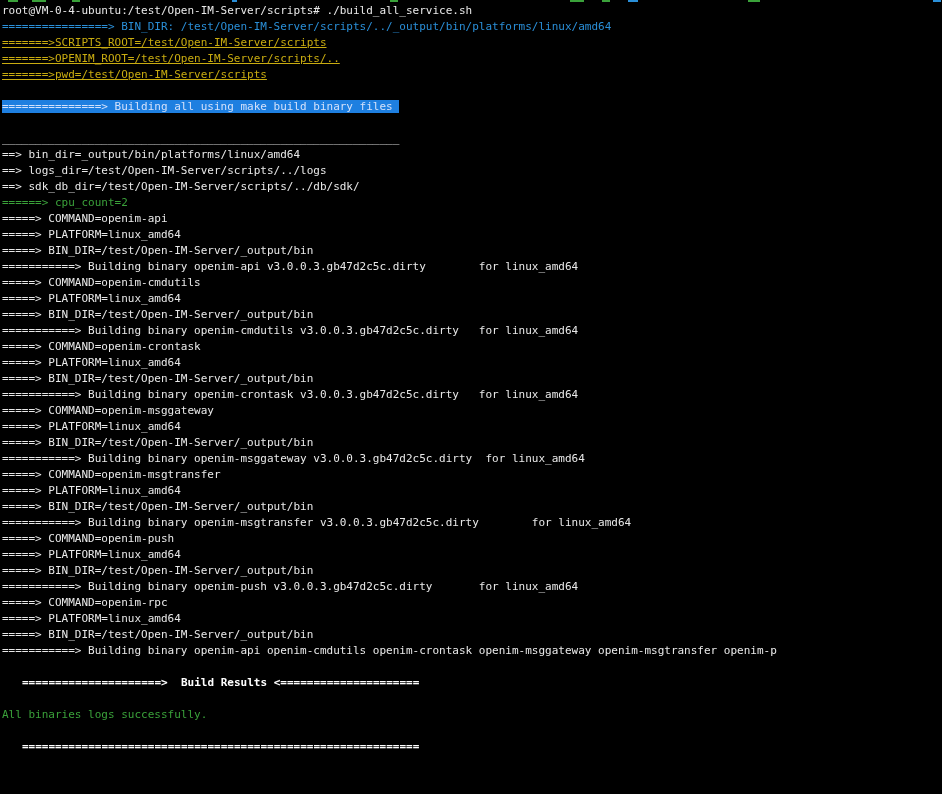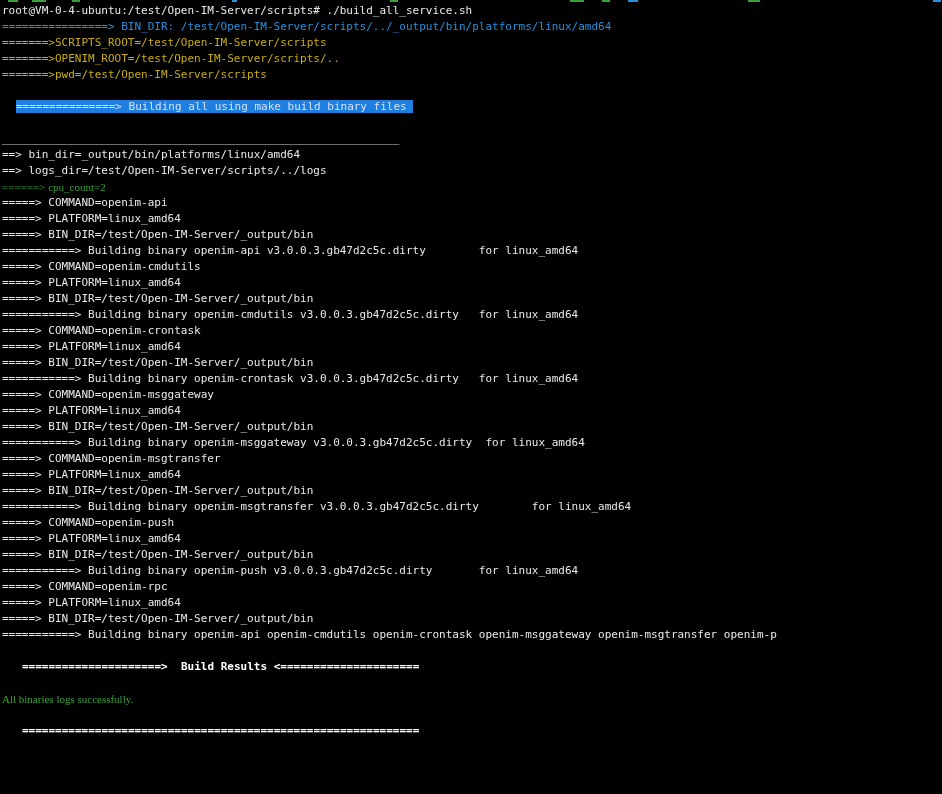--- a/index.html
+++ b/index.html
@@ -24,27 +24,26 @@
     cursor: text;
   }
   .line {
     height: 16px;
     line-height: 16px;
     white-space: pre;
     color: var(--fg);
     overflow: hidden;
   }
   .c-blue   { color: var(--blue); }
-  .c-yellow { color: var(--yellow); }
-  .c-green  { color: var(--green); font-family: Liberation Serif, serif; }
+  .c-yellow { color: var(--yellow); text-decoration: underline; }
+  .c-green  { color: var(--green); }
   .bold     { font-weight: bold; color: var(--bold-white); margin-left: 20px; }
   .hlspan {
     background: var(--highlight-bg);
     color: var(--highlight-fg);
-    margin-left: 14px;
   }
   .frag {
     position: absolute;
     top: 0;
     height: 2px;
   }
   .frag.c-blue  { background: var(--blue); }
   .frag.c-green { background: var(--green); }
 </style>
 </head>
@@ -68,20 +67,21 @@
       <div class="line c-blue">================&gt; BIN_DIR: /test/Open-IM-Server/scripts/../_output/bin/platforms/linux/amd64</div>
       <div class="line c-yellow">=======&gt;SCRIPTS_ROOT=/test/Open-IM-Server/scripts</div>
       <div class="line c-yellow">=======&gt;OPENIM_ROOT=/test/Open-IM-Server/scripts/..</div>
       <div class="line c-yellow">=======&gt;pwd=/test/Open-IM-Server/scripts</div>
       <div class="line"></div>
       <div class="line"><span class="hlspan">===============&gt; Building all using make build binary files </span></div>
       <div class="line"></div>
       <div class="line">____________________________________________________________</div>
       <div class="line">==&gt; bin_dir=_output/bin/platforms/linux/amd64</div>
       <div class="line">==&gt; logs_dir=/test/Open-IM-Server/scripts/../logs</div>
+      <div class="line">==&gt; sdk_db_dir=/test/Open-IM-Server/scripts/../db/sdk/</div>
       <div class="line c-green">======&gt; cpu_count=2</div>
       <div class="line">=====&gt; COMMAND=openim-api</div>
       <div class="line">=====&gt; PLATFORM=linux_amd64</div>
       <div class="line">=====&gt; BIN_DIR=/test/Open-IM-Server/_output/bin</div>
       <div class="line">===========&gt; Building binary openim-api v3.0.0.3.gb47d2c5c.dirty        for linux_amd64</div>
       <div class="line">=====&gt; COMMAND=openim-cmdutils</div>
       <div class="line">=====&gt; PLATFORM=linux_amd64</div>
       <div class="line">=====&gt; BIN_DIR=/test/Open-IM-Server/_output/bin</div>
       <div class="line">===========&gt; Building binary openim-cmdutils v3.0.0.3.gb47d2c5c.dirty   for linux_amd64</div>
       <div class="line">=====&gt; COMMAND=openim-crontask</div>

